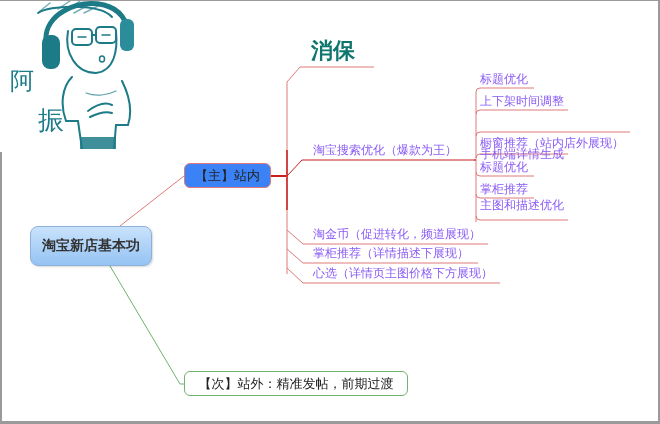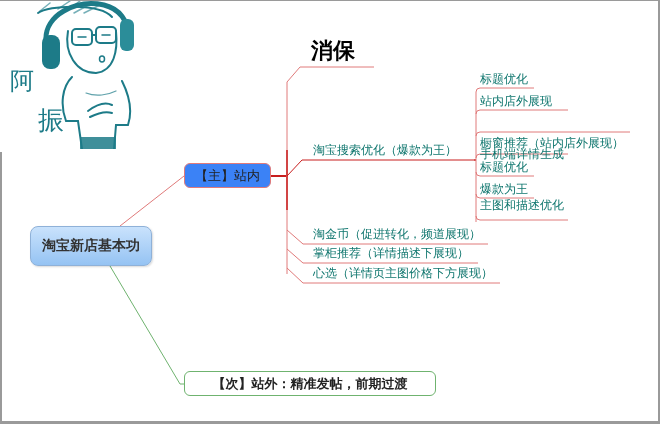--- a/index.html
+++ b/index.html
@@ -22,26 +22,26 @@
       font-weight: bold; font-size: 14px; color: #333;
       display: flex; align-items: center; justify-content: center;
       box-shadow: 1px 1px 2px rgba(0,0,0,0.15);
     }
     .main-branch {
       left: 184px; top: 163px; width: 87px; height: 25px;
       border: 1px solid #e07a7a; border-radius: 6px; background: #3b82f6;
       font-size: 13px; display: flex; align-items: center; justify-content: center;
     }
     .secondary-branch {
-      left: 184px; top: 371px; width: 252px; height: 25px;
+      left: 184px; top: 371px; width: 224px; height: 25px;
       border: 1px solid #6fb36f; border-radius: 6px; background: #fff;
-      font-size: 13px; display: flex; align-items: center; justify-content: center; font-weight: bold;
+      font-size: 13px; display: flex; align-items: center; justify-content: center;
     }
-    .topic { font-size: 12px; line-height: 16px; color: #0f766e; }
-    .title-topic { font-size: 22px; font-weight: bold; color: #000000; line-height: 26px; }
+    .topic { font-size: 12px; line-height: 16px; color: #8b5cf6; }
+    .title-topic { font-size: 22px; font-weight: bold; color: #0f766e; line-height: 26px; }
   </style>
 </head>
 <body>
 
 <div class="frame-top"></div>
 <div class="frame-right"></div>
 <div class="frame-bottom"></div>
 <div class="frame-left"></div>
 
 <svg class="avatar" viewBox="0 0 140 148">
@@ -135,29 +135,29 @@
   <span>掌柜推荐（详情描述下展现）</span>
 </div>
 <div class="node topic" style="left:313px; top:265px;">
   <span>心选（详情页主图价格下方展现）</span>
 </div>
 
 <div class="node topic" style="left:480px; top:71px;">
   <span>标题优化</span>
 </div>
 <div class="node topic" style="left:480px; top:93px;">
-  <span>站内店外展现</span>
+  <span>上下架时间调整</span>
 </div>
 <div class="node topic" style="left:480px; top:115px;margin-top:20px;">
   <span>橱窗推荐（站内店外展现）</span>
 </div>
 <div class="node topic" style="left:480px; top:146px;">
   <span>手机端详情生成</span>
 </div>
 <div class="node topic" style="left:480px; top:159px;">
   <span>标题优化</span>
 </div>
 <div class="node topic" style="left:480px; top:181px;">
-  <span>爆款为王</span>
+  <span>掌柜推荐</span>
 </div>
 <div class="node topic" style="left:480px; top:197px;text-align:center;">
   <span>主图和描述优化</span>
 </div>
 
 </body></html>

